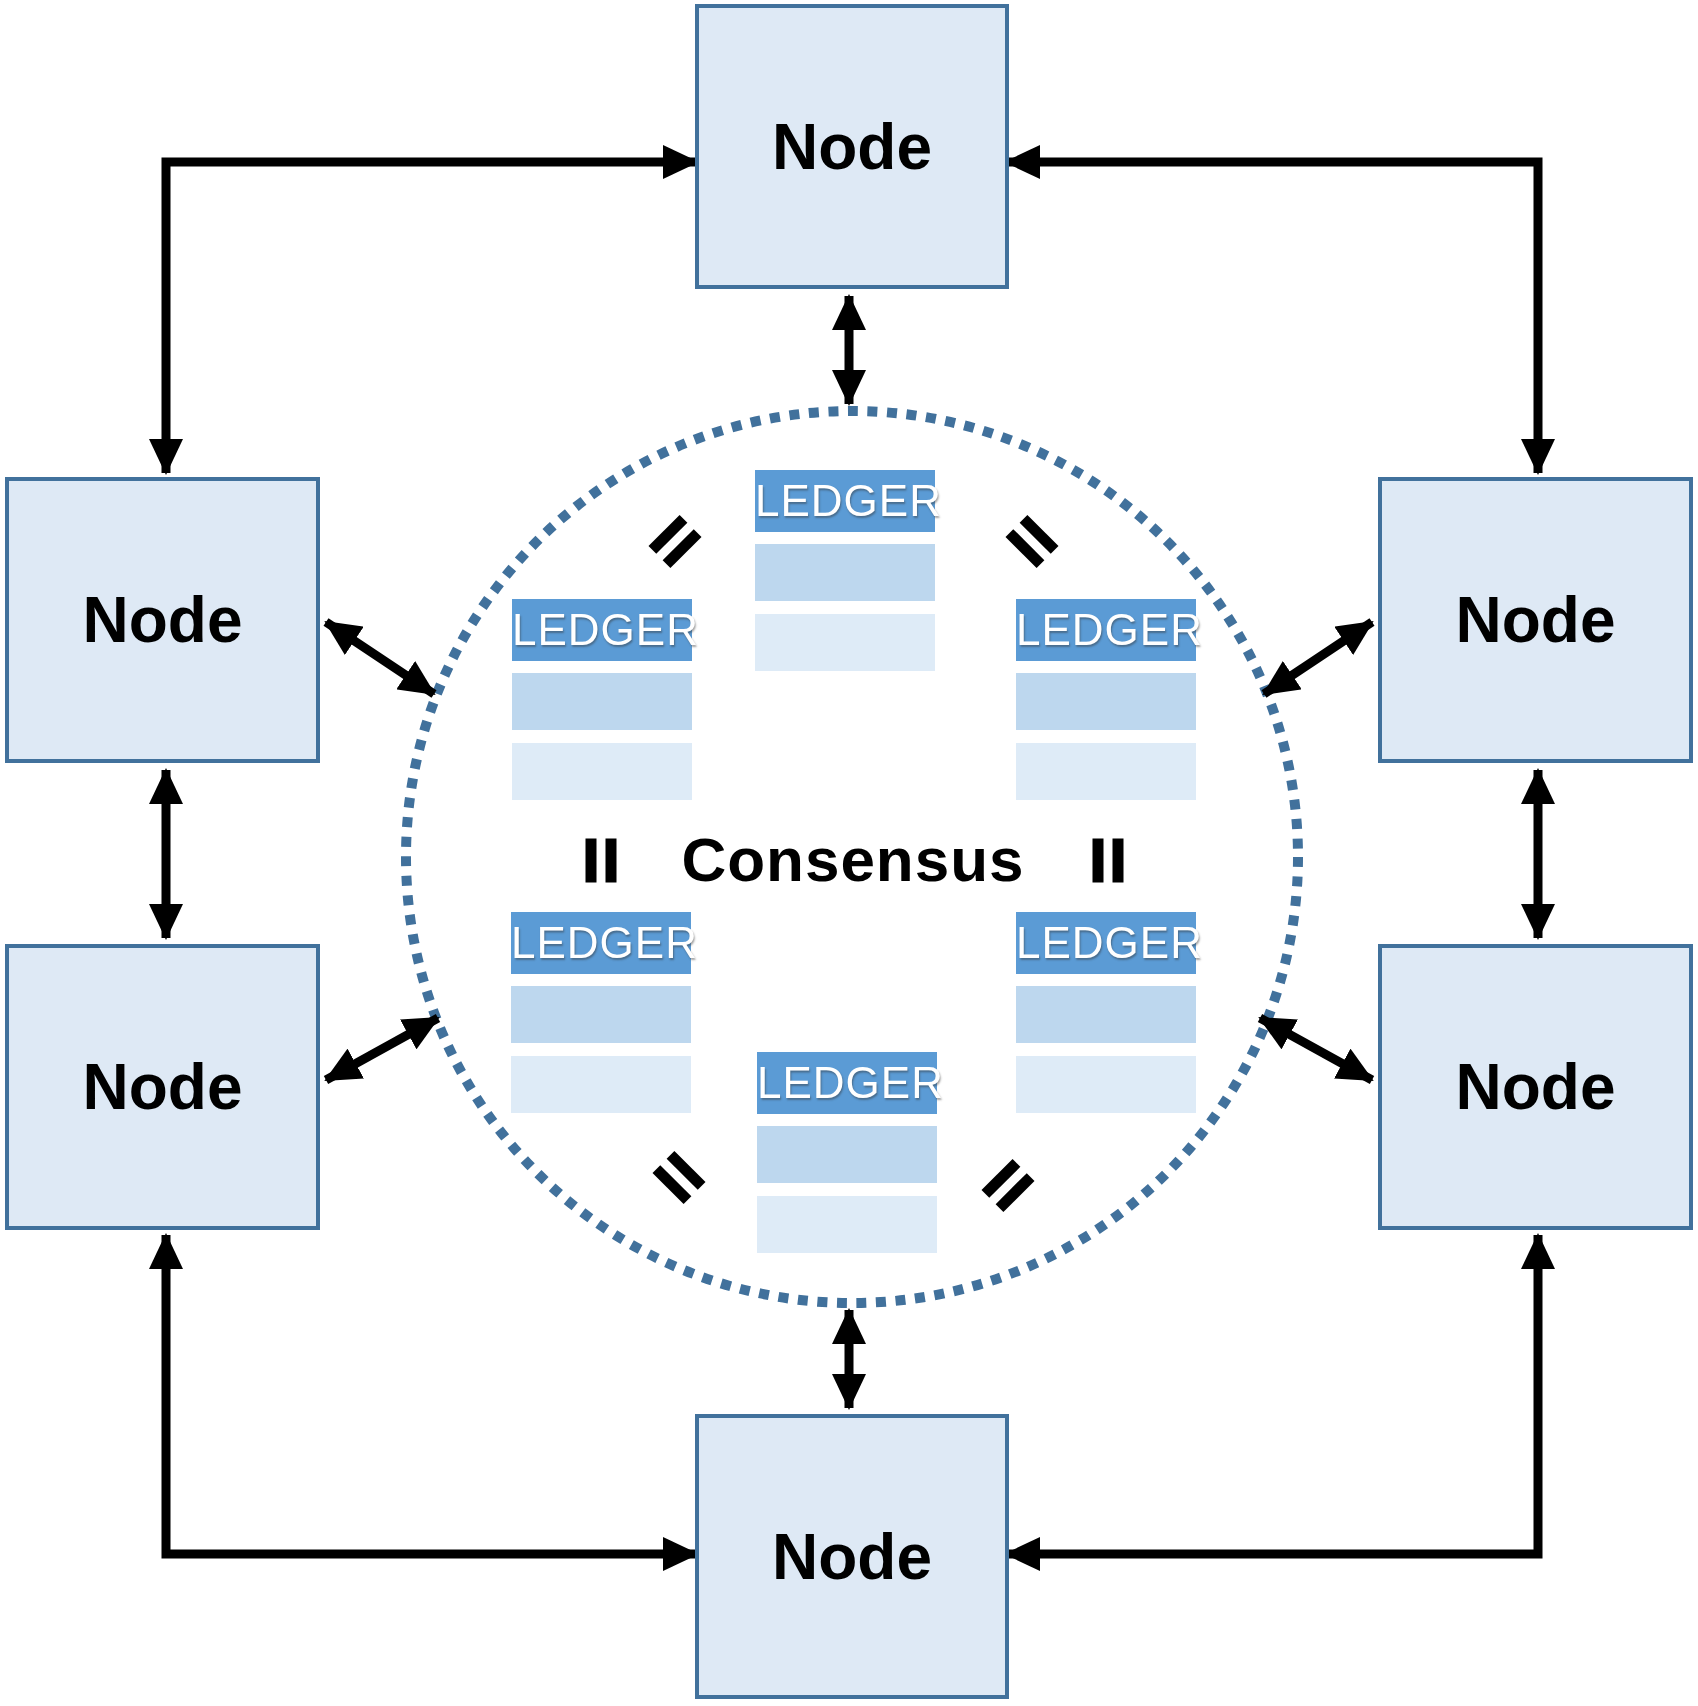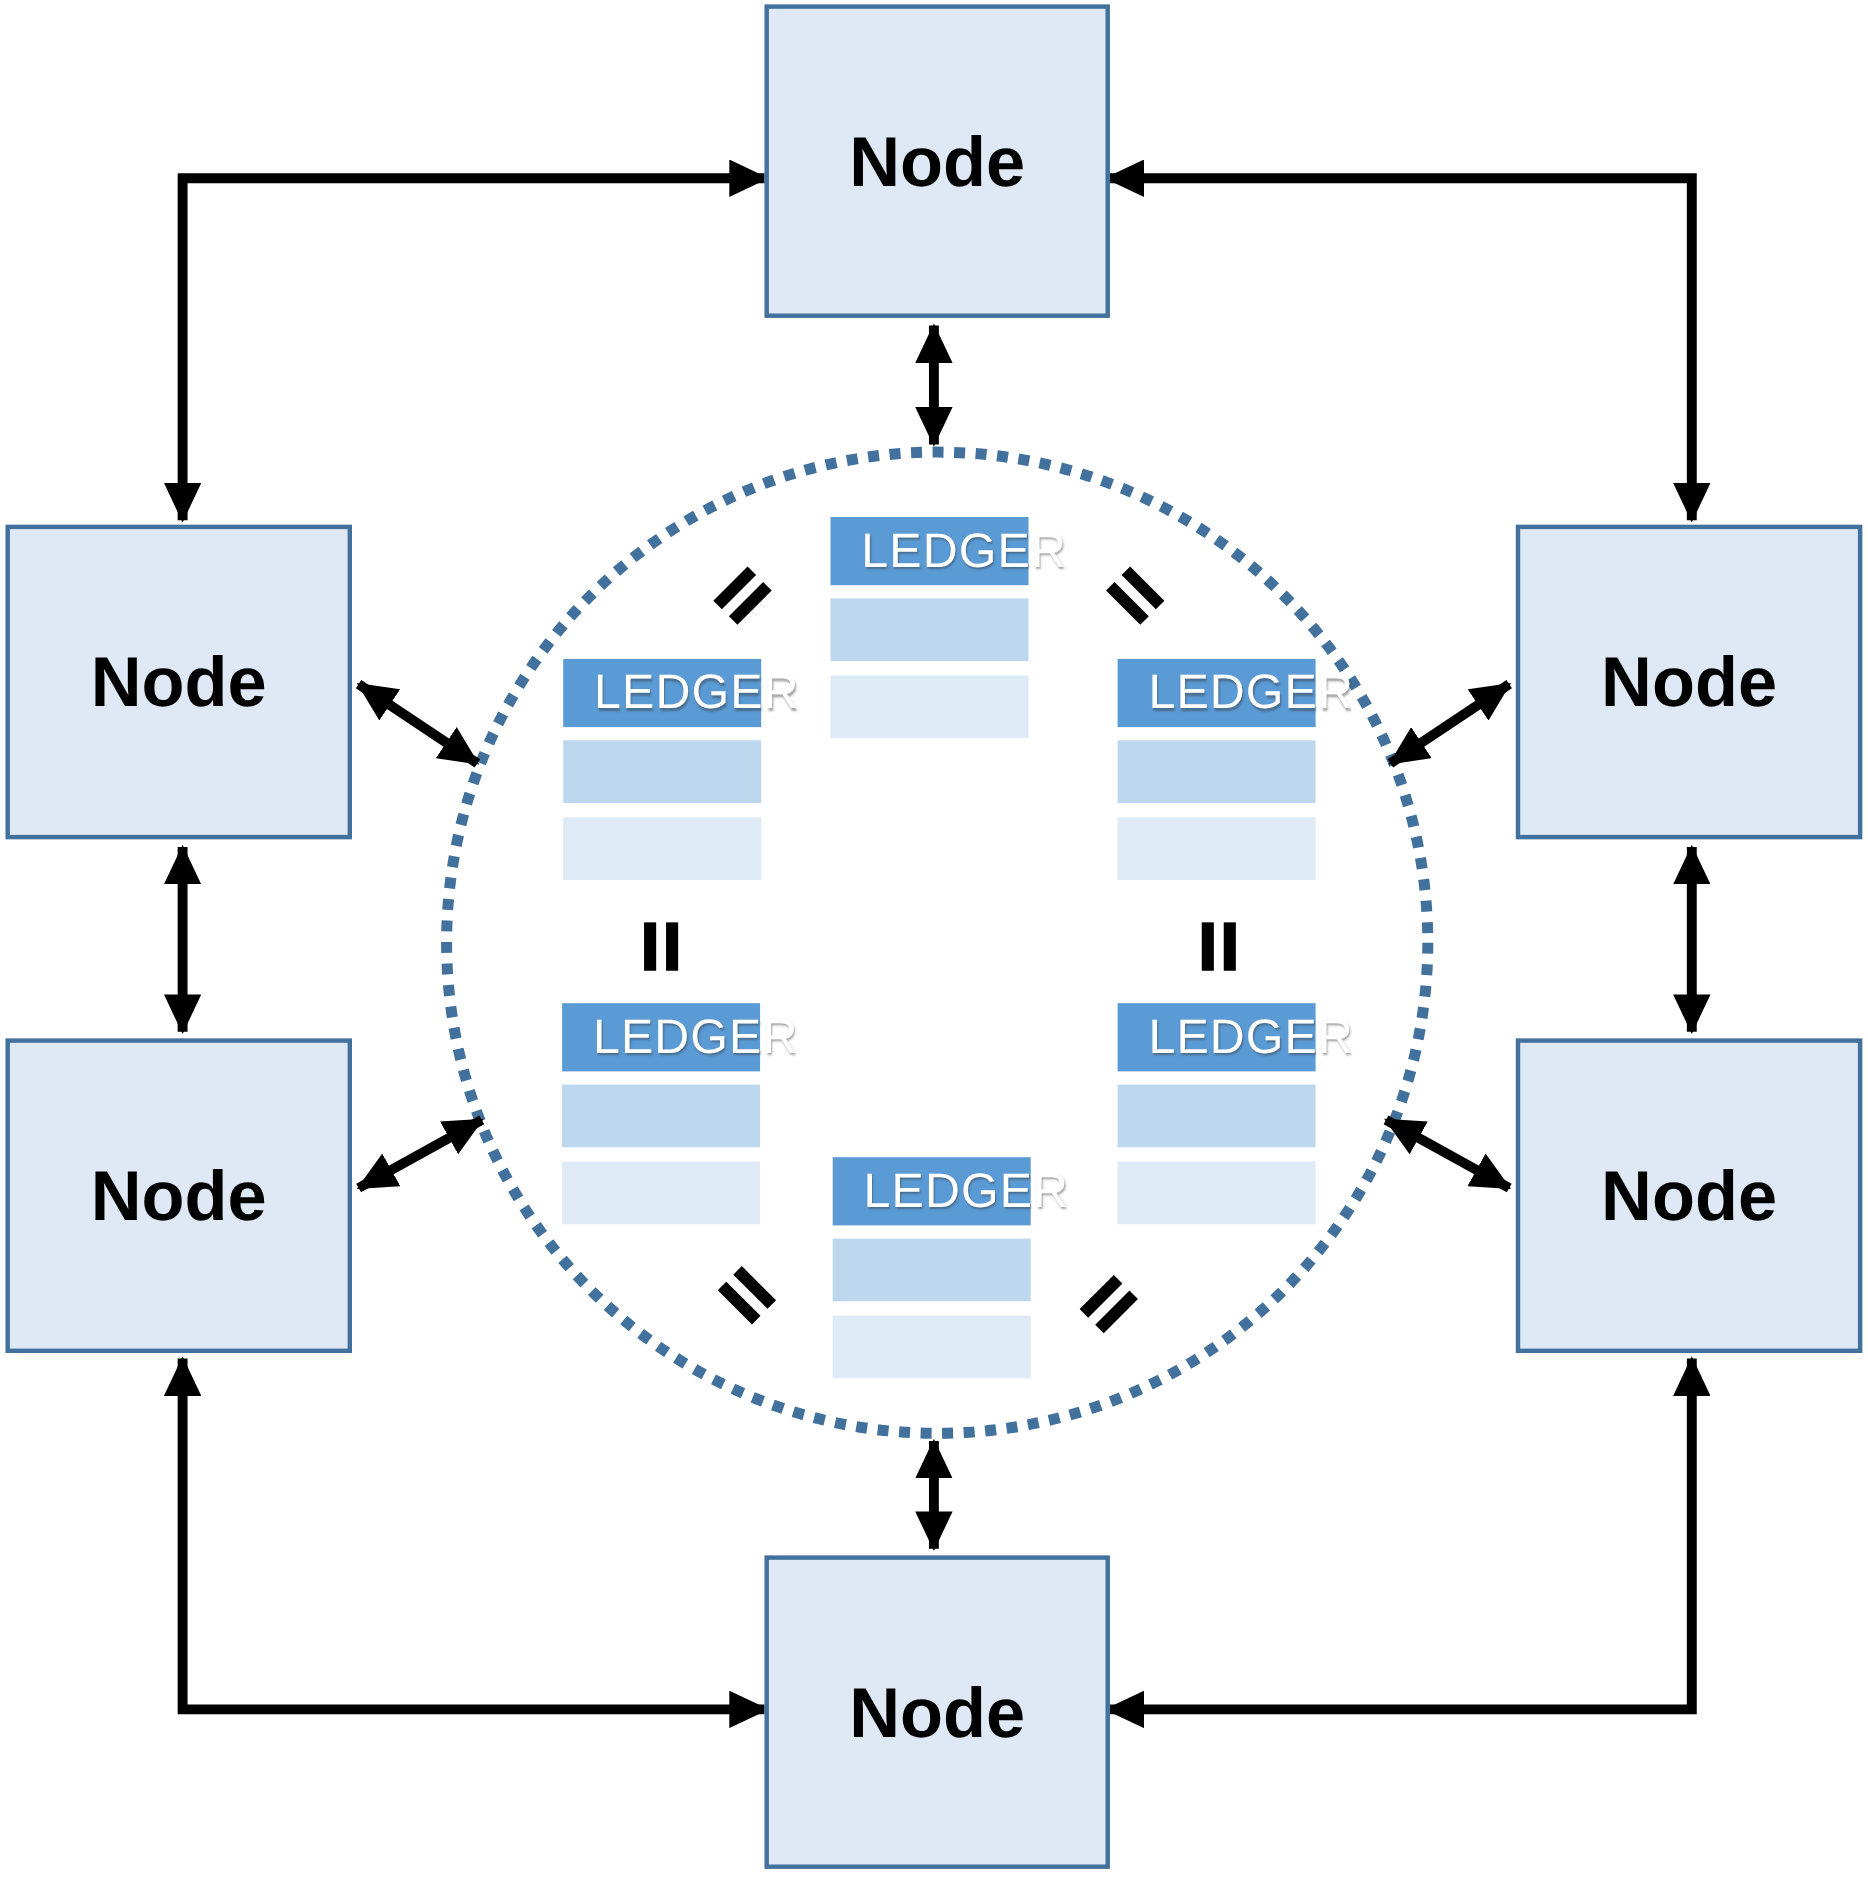--- a/index.html
+++ b/index.html
@@ -27,21 +27,20 @@
     color:var(--text,#000);font-size:64px;font-weight:bold;
   }
   .node-top,.node-bottom{width:314px;height:285px;}
   .ledger{position:absolute;width:180px;}
   .ledger-header{
     box-sizing:border-box;height:62px;margin-bottom:12px;
     background:var(--ledger-header-fill,#5b9bd5);
     color:var(--ledger-header-text,#fff);
     font-size:44px;letter-spacing:1px;line-height:62px;text-align:center;
     text-shadow:1px 2px 2px rgba(50,50,50,.45);
-    padding-left:28px;
   }
   .ledger-row{height:57px;margin-bottom:13px;}
   .ledger-row.r1{background:var(--ledger-row1-fill,#bdd7ee);}
   .ledger-row.r2{background:var(--ledger-row2-fill,#deebf7);}
   .consensus{
     position:absolute;left:553px;top:827px;width:600px;
     text-align:center;font-size:62px;font-weight:bold;line-height:66px;
     color:var(--text,#000);letter-spacing:1px;
   }
   .eq{
@@ -124,20 +123,21 @@
     <div class="ledger-header">LEDGER</div>
     <div class="ledger-row r1"></div>
     <div class="ledger-row r2"></div>
   </div>
   <div class="ledger" style="left:757px;top:1052px">
     <div class="ledger-header">LEDGER</div>
     <div class="ledger-row r1"></div>
     <div class="ledger-row r2"></div>
   </div>
 
+  <div class="consensus">Consensus</div>
 
   <div class="eq" style="left:653px;top:526px;transform:rotate(-45deg)">
       <i></i>
       <i></i>
     </div>
   <div class="eq" style="left:1010px;top:526px;transform:rotate(45deg)">
       <i></i>
       <i></i>
     </div>
   <div class="eq" style="left:579px;top:845px;transform:rotate(90deg)">

